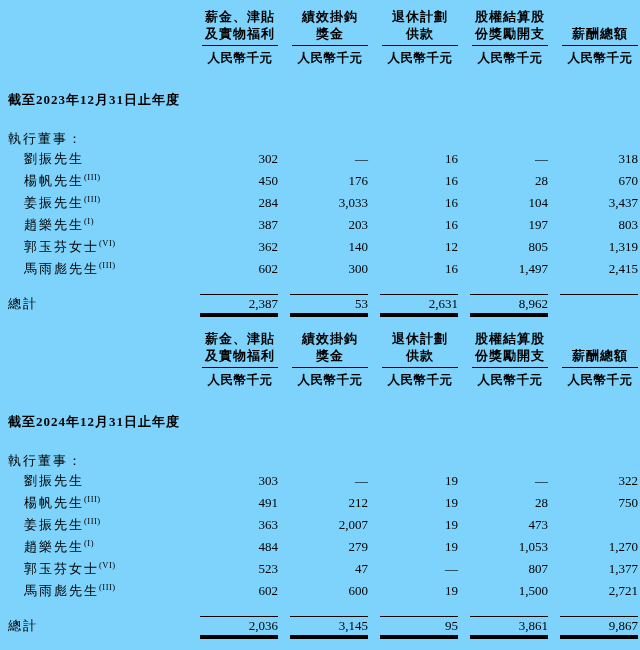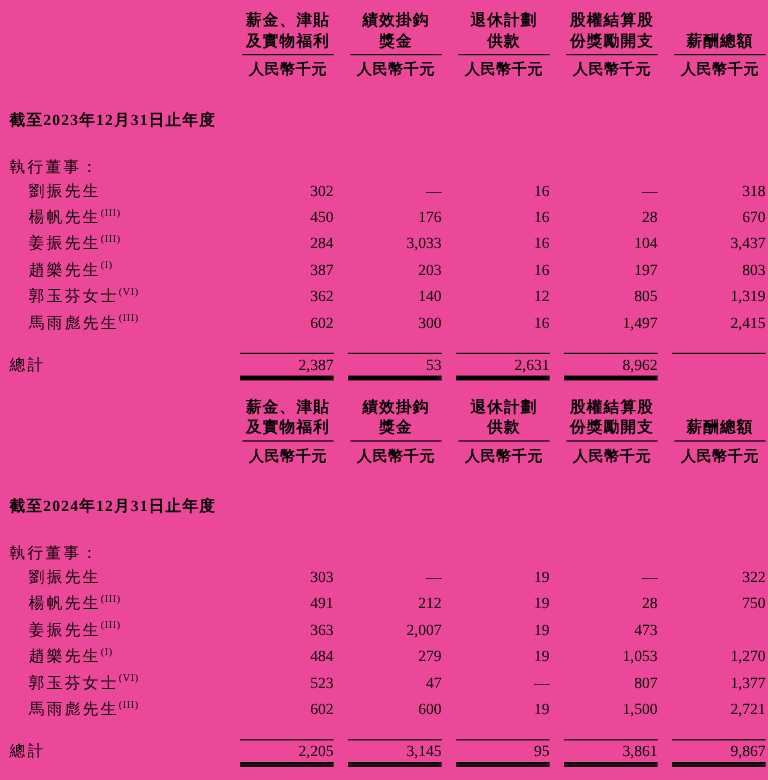--- a/index.html
+++ b/index.html
@@ -1,21 +1,21 @@
 <!DOCTYPE html>
 <html lang="zh-Hant"><head>
 <meta charset="utf-8">
 <style>
   html,body { margin:0; padding:0; background:#ffffff; }
   .page {
     position:relative;
     width:640px; height:650px;
     box-sizing:border-box;
     padding:8px 2px 0 8px;
-    background:#ec4899;
+    background:#7dd3fc;
     color:#000000;
     font-family:"Liberation Serif","DejaVu Serif",serif;
     font-size:13px;
     overflow:hidden;
   }
   .grid {
     display:grid;
     grid-template-columns:180px 90px 90px 90px 90px 90px;
   }
   .cell { text-align:right; overflow:visible; }
@@ -244,21 +244,21 @@
       <div class="cell"><span class="vi">600</span></div>
       <div class="cell"><span class="vi">19</span></div>
       <div class="cell"><span class="vi">1,500</span></div>
       <div class="cell"><span class="vi">2,721</span></div>
     </div>
 
     <div class="gap"></div>
 
     <div class="grid row total">
       <div class="namecell"><span>總計</span></div>
-      <div class="cell"><span class="vi">2,205</span></div>
+      <div class="cell"><span class="vi">2,036</span></div>
       <div class="cell"><span class="vi">3,145</span></div>
       <div class="cell"><span class="vi">95</span></div>
       <div class="cell"><span class="vi">3,861</span></div>
       <div class="cell"><span class="vi">9,867</span></div>
     </div>
   </section>
 
 </div>
 
 </body></html>

